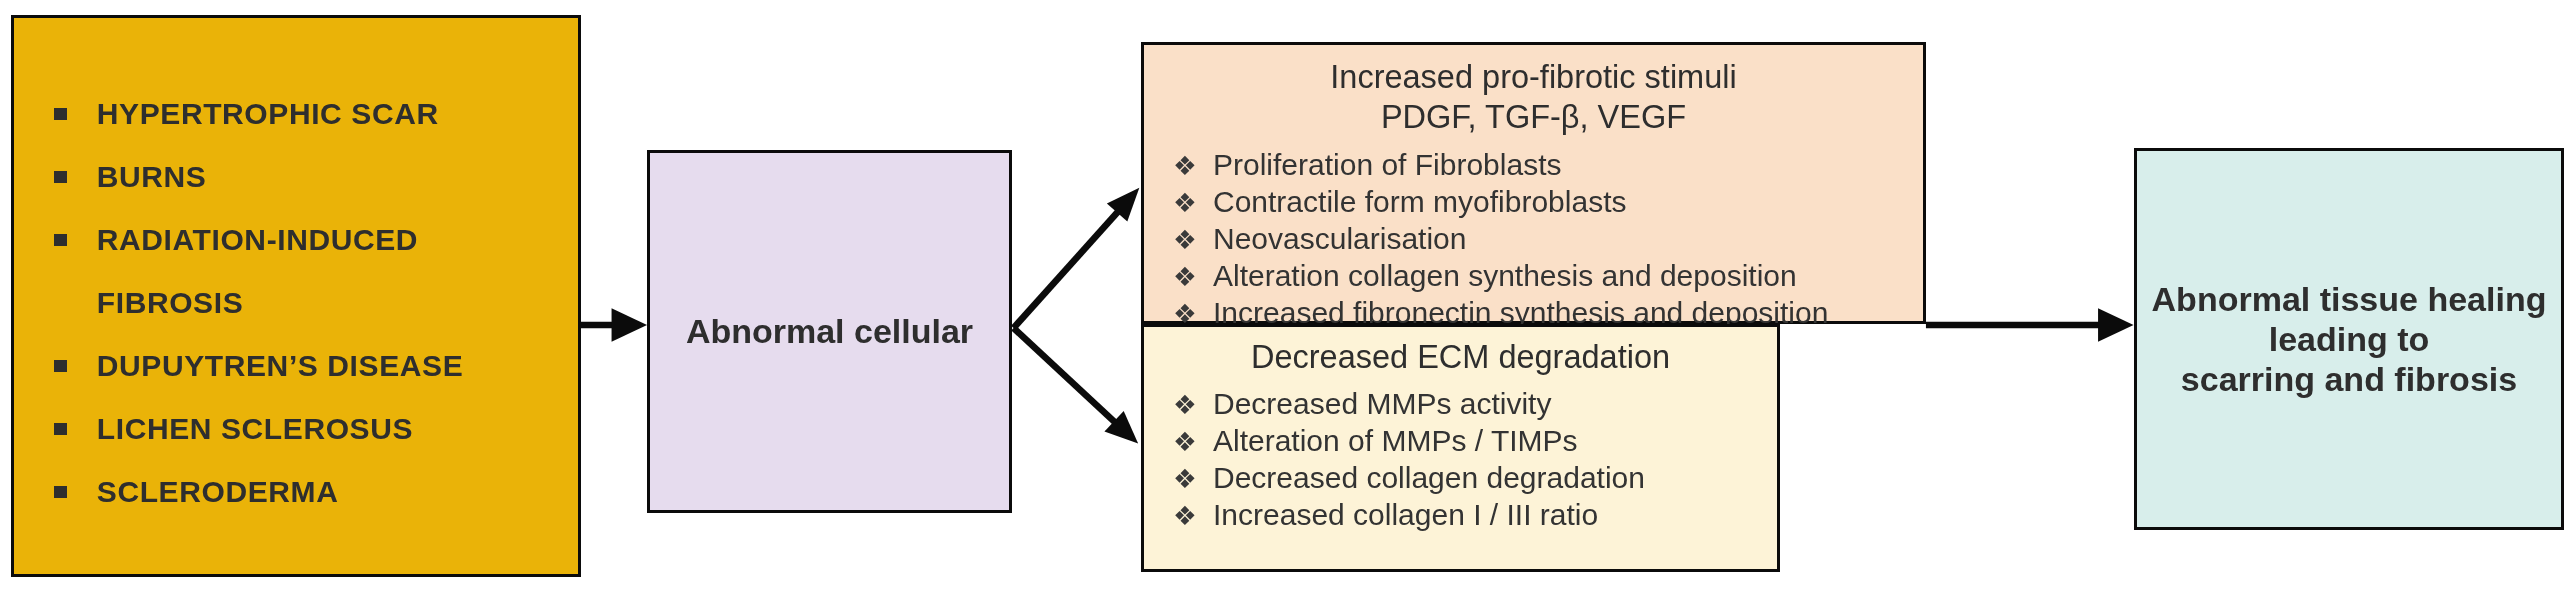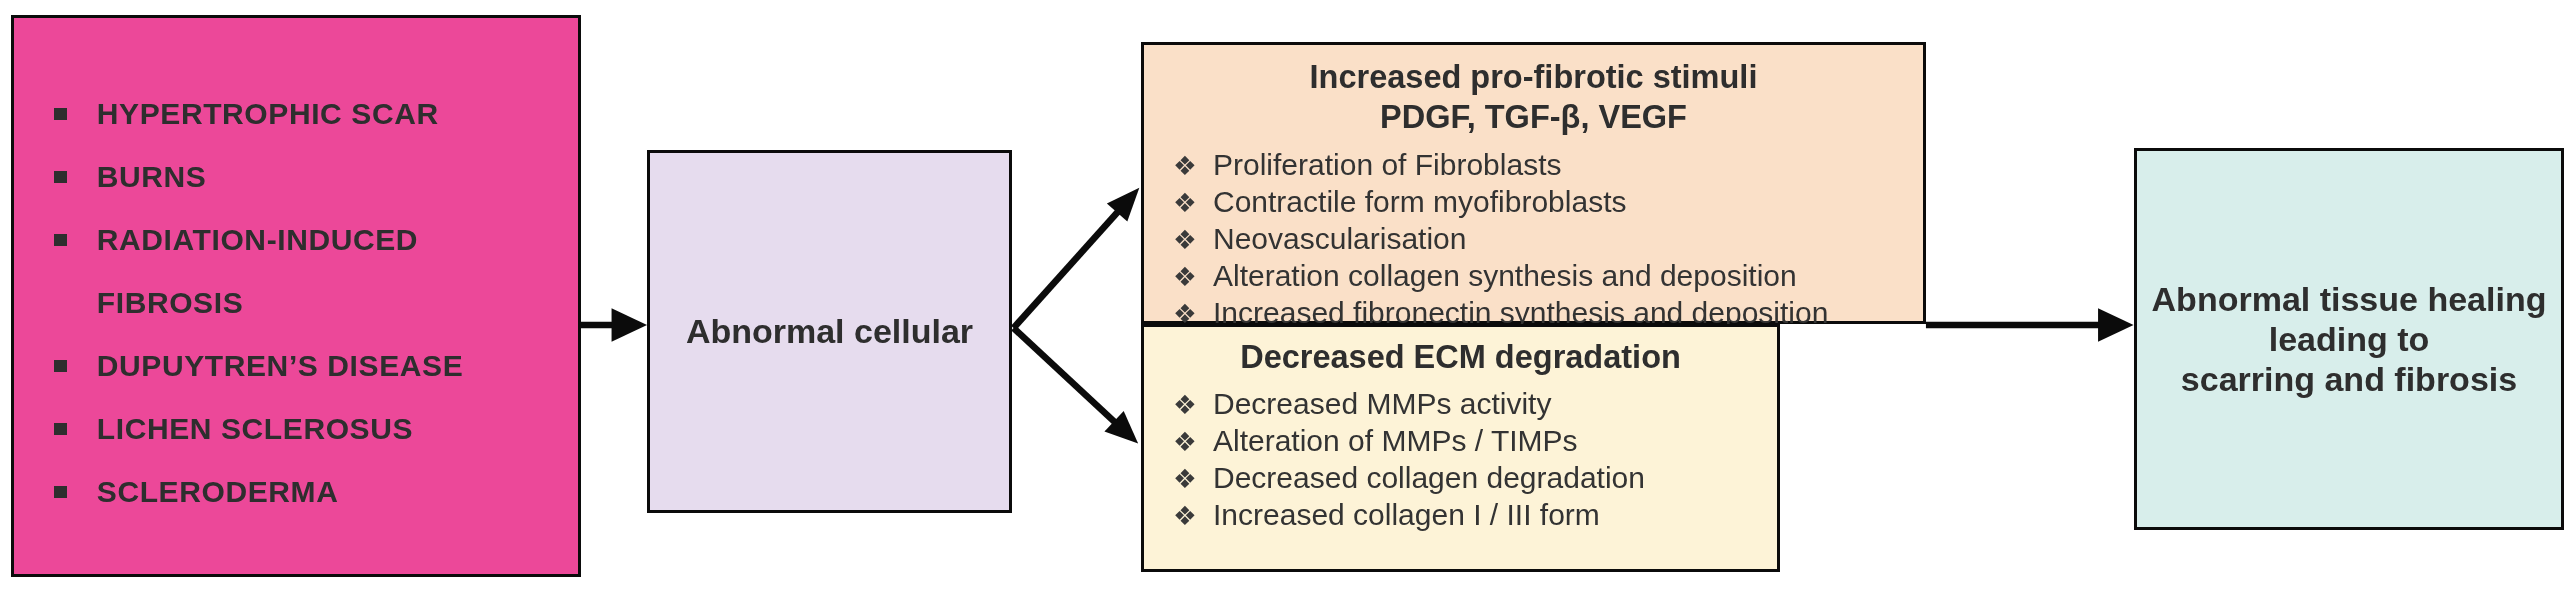--- a/index.html
+++ b/index.html
@@ -42,21 +42,21 @@
     left: 647px; top: 150px; width: 365px; height: 363px;
     display: flex; flex-direction: column; justify-content: center; align-items: center;
     text-align: center; font-size: 34px; font-weight: bold; line-height: 45px;
   }
   
   #pro-fibrotic-box {
     left: 1141px; top: 42px; width: 785px; height: 282px;
     padding: 12px 12px 0 12px;
   }
   .mid-title {
-    text-align: center; font-size: 32.5px; font-weight: bold; line-height: 40px;
+    text-align: center; font-size: 32.5px; font-weight: normal; line-height: 40px;
     color: #2e2e2e;
   }
   .diamond-list { list-style: none; margin: 9.6px 0 0 0; padding: 0 0 0 17px; }
   .diamond-item {
     display: flex; align-items: baseline;
     font-size: 30px; font-weight: normal; line-height: 36px; color: #333333;
   }
   .diamond-bullet {
     flex: 0 0 40px; font-size: 26.5px; color: #3a3a3a;
   }
@@ -97,21 +97,21 @@
     <g>
       <line x1="1684" y1="545" x2="1854" y2="703"></line>
       <polygon points="1891,737 1835,717 1867,683"></polygon>
     </g>
     <g>
       <line x1="3200" y1="540" x2="3490" y2="540"></line>
       <polygon points="3545,540 3486,512 3486,568"></polygon>
     </g>
   </svg>
 
-  <div id="conditions-box" class="box" style="background-color: #ec4899; align-items: flex-end;">
+  <div id="conditions-box" class="box" style="background-color: #eab308; align-items: flex-end;">
     <ul class="cond-list">
       <li class="cond-item">
         <span class="sq-bullet"></span>
         <span class="cond-text">HYPERTROPHIC SCAR</span>
       </li>
       <li class="cond-item">
         <span class="sq-bullet"></span>
         <span class="cond-text">BURNS</span>
       </li>
       <li class="cond-item">
@@ -174,21 +174,21 @@
       <li class="diamond-item">
         <span class="diamond-bullet">❖</span>
         <span class="diamond-text">Alteration of MMPs / TIMPs</span>
       </li>
       <li class="diamond-item">
         <span class="diamond-bullet">❖</span>
         <span class="diamond-text">Decreased collagen degradation</span>
       </li>
       <li class="diamond-item">
         <span class="diamond-bullet">❖</span>
-        <span class="diamond-text">Increased collagen I / III form</span>
+        <span class="diamond-text">Increased collagen I / III ratio</span>
       </li>
     </ul>
   </div>
 
   <div id="outcome-box" class="box" style="background-color: rgb(216, 238, 235);">
     <div>Abnormal tissue healing</div>
     <div>leading to</div>
     <div>scarring and fibrosis</div>
   </div>
 

